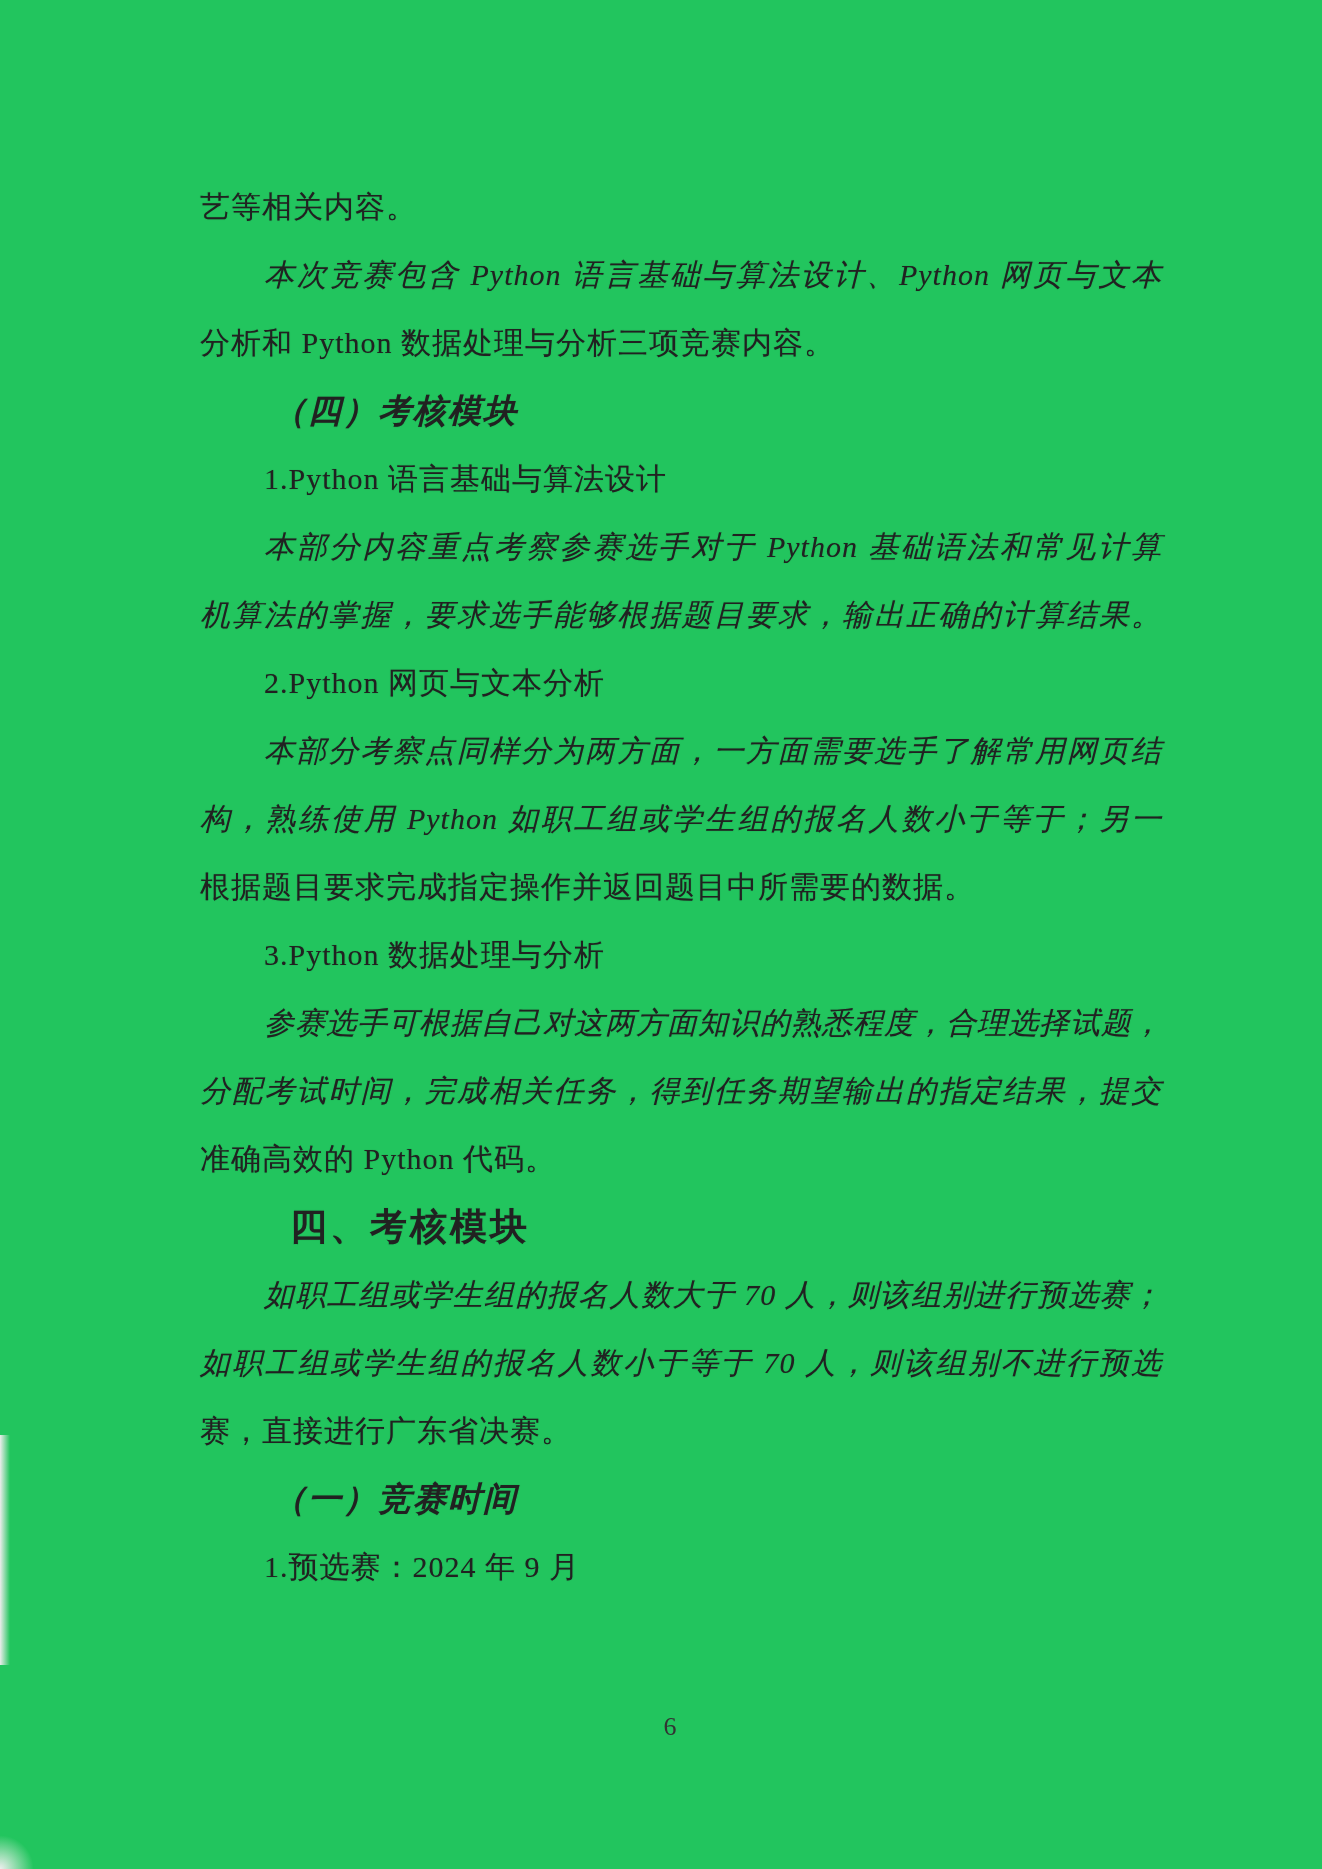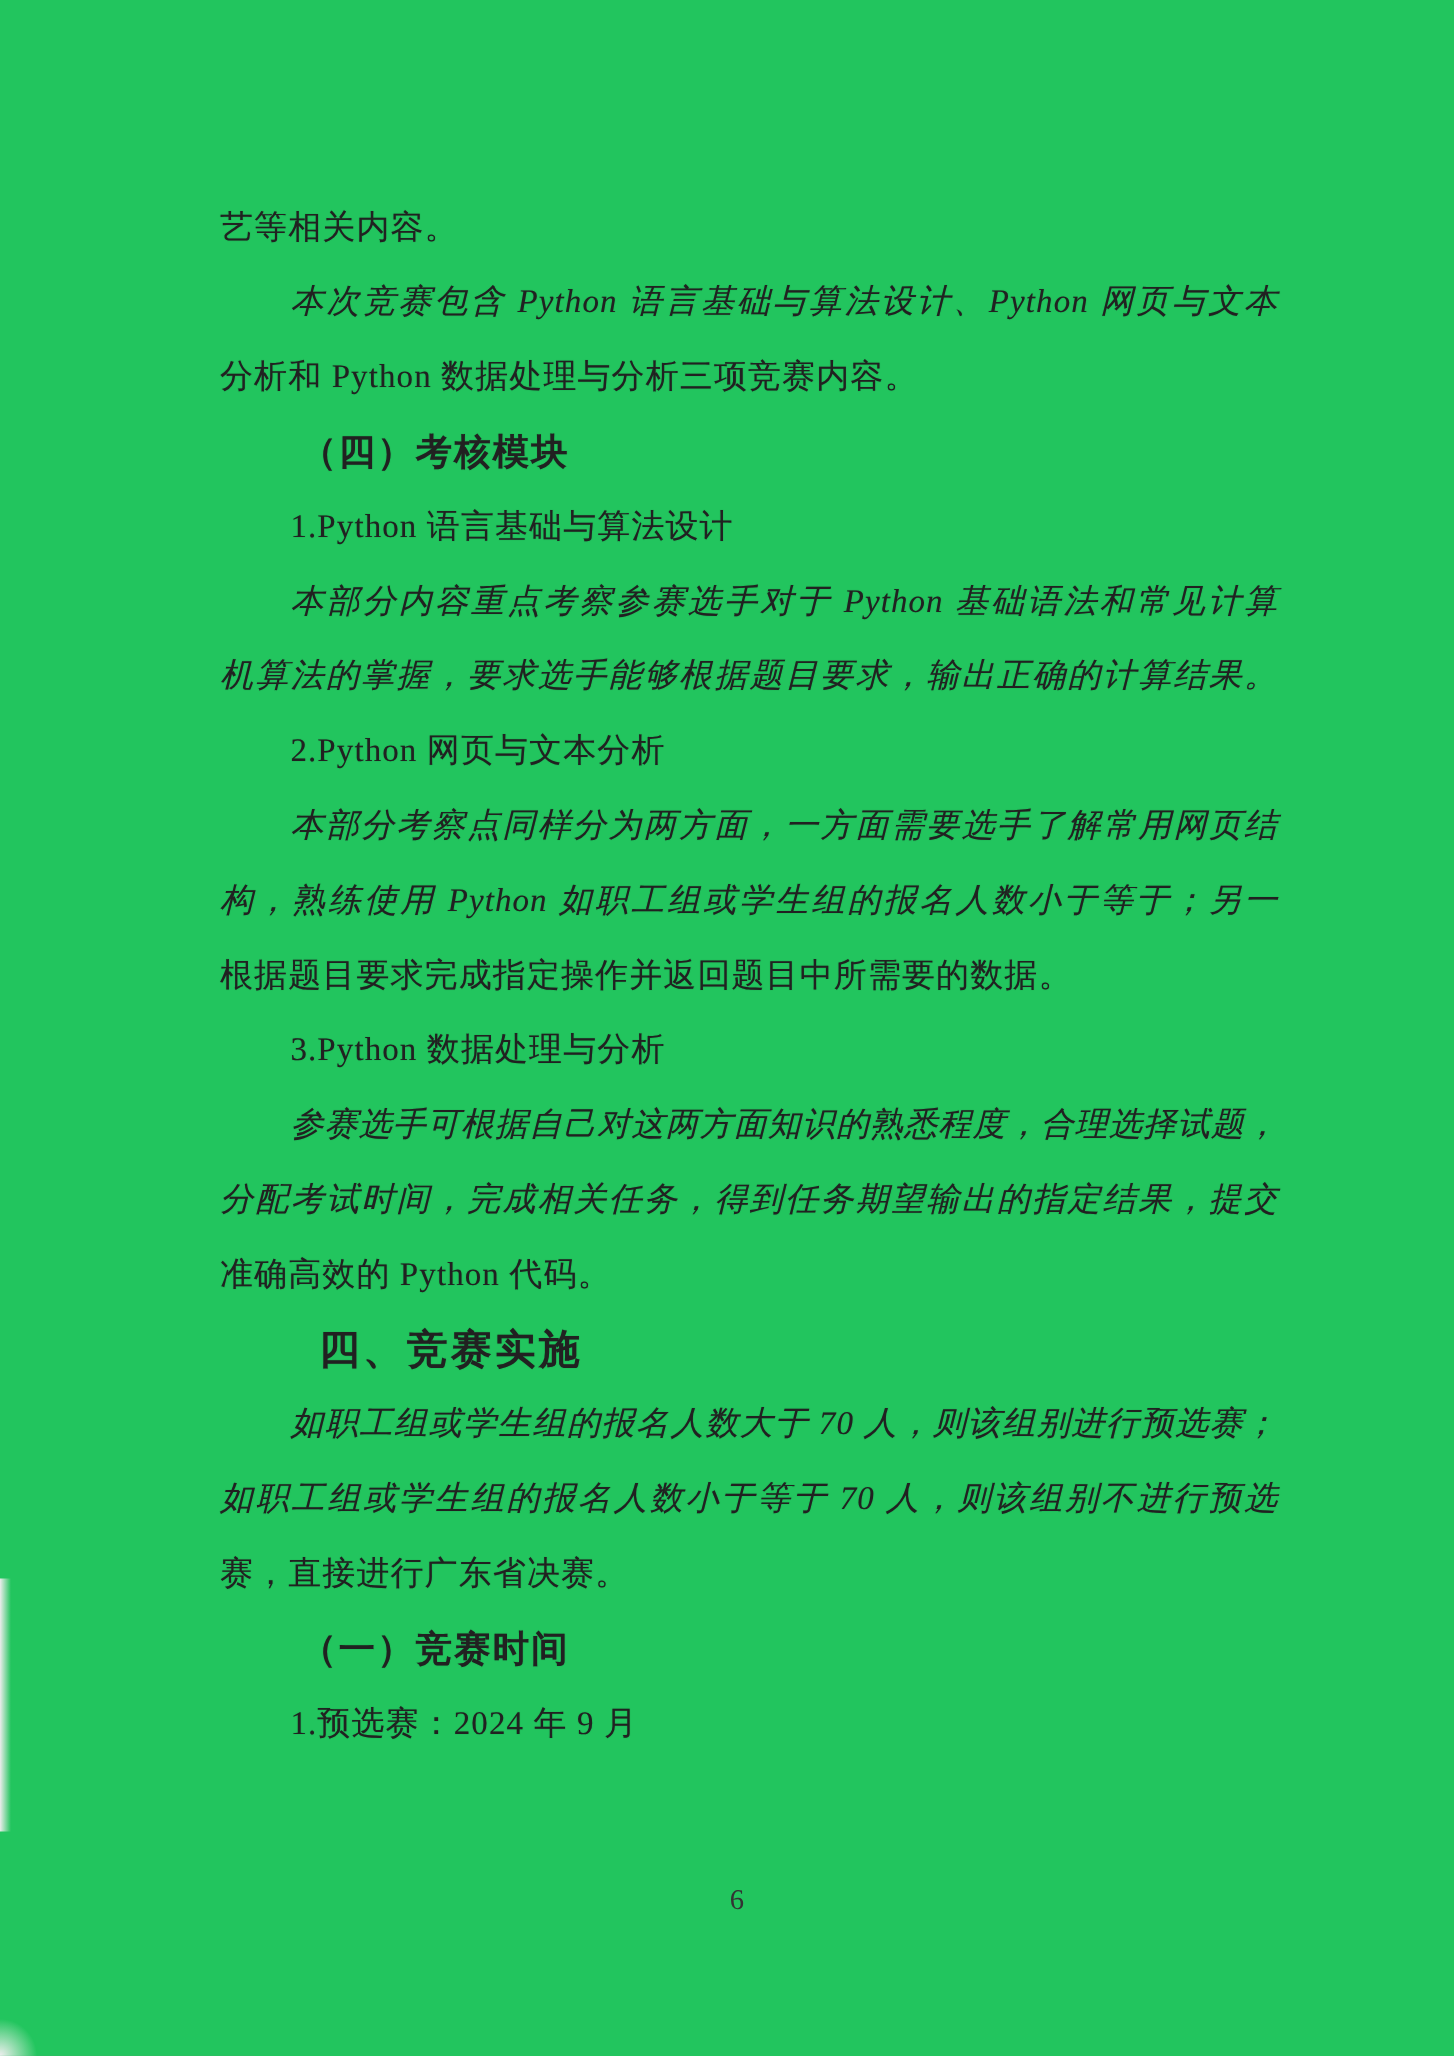--- a/index.html
+++ b/index.html
@@ -35,20 +35,21 @@
   }
   .indent-none        { margin-left: 0; }
   .indent-para        { margin-left: 64px; }
   .indent-heading     { margin-left: 73px; }
   .indent-heading-main{ margin-left: 90px; }
   .heading-sub {
     font-family: "Liberation Sans", "DejaVu Sans", sans-serif;
     font-weight: 700;
     font-size: 33px;
     letter-spacing: 2px;
+    font-style: italic;
   }
   .heading-main {
     font-family: "Liberation Sans", "DejaVu Sans", sans-serif;
     font-weight: 700;
     font-size: 37px;
     letter-spacing: 3px;
   }
   .page-number {
     position: absolute;
     left: 0;
@@ -84,21 +85,21 @@
       <div class="line  indent-para full">本部分内容重点考察参赛选手对于 Python 基础语法和常见计算</div>
       <div class="line  indent-none full">机算法的掌握，要求选手能够根据题目要求，输出正确的计算结果。</div>
       <div class="line  indent-para">2.Python 网页与文本分析</div>
       <div class="line  indent-para full">本部分考察点同样分为两方面，一方面需要选手了解常用网页结</div>
       <div class="line  indent-none full">构，熟练使用 Python 如职工组或学生组的报名人数小于等于；另一</div>
       <div class="line  indent-none">根据题目要求完成指定操作并返回题目中所需要的数据。</div>
       <div class="line  indent-para">3.Python 数据处理与分析</div>
       <div class="line  indent-para full">参赛选手可根据自己对这两方面知识的熟悉程度，合理选择试题，</div>
       <div class="line  indent-none full">分配考试时间，完成相关任务，得到任务期望输出的指定结果，提交</div>
       <div class="line  indent-none">准确高效的 Python 代码。</div>
-      <div class="line heading-main indent-heading-main">四、竞赛实施</div>
+      <div class="line heading-main indent-heading-main">四、考核模块</div>
       <div class="line  indent-para full">如职工组或学生组的报名人数大于 70 人，则该组别进行预选赛；</div>
       <div class="line  indent-none full">如职工组或学生组的报名人数小于等于 70 人，则该组别不进行预选</div>
       <div class="line  indent-none">赛，直接进行广东省决赛。</div>
       <div class="line heading-sub indent-heading">（一）竞赛时间</div>
       <div class="line  indent-para">1.预选赛：2024 年 9 月</div>
     </div>
   <div class="artifact a1"></div>
   <div class="artifact a2"></div>
   <div class="page-number">6</div>
 </div>

